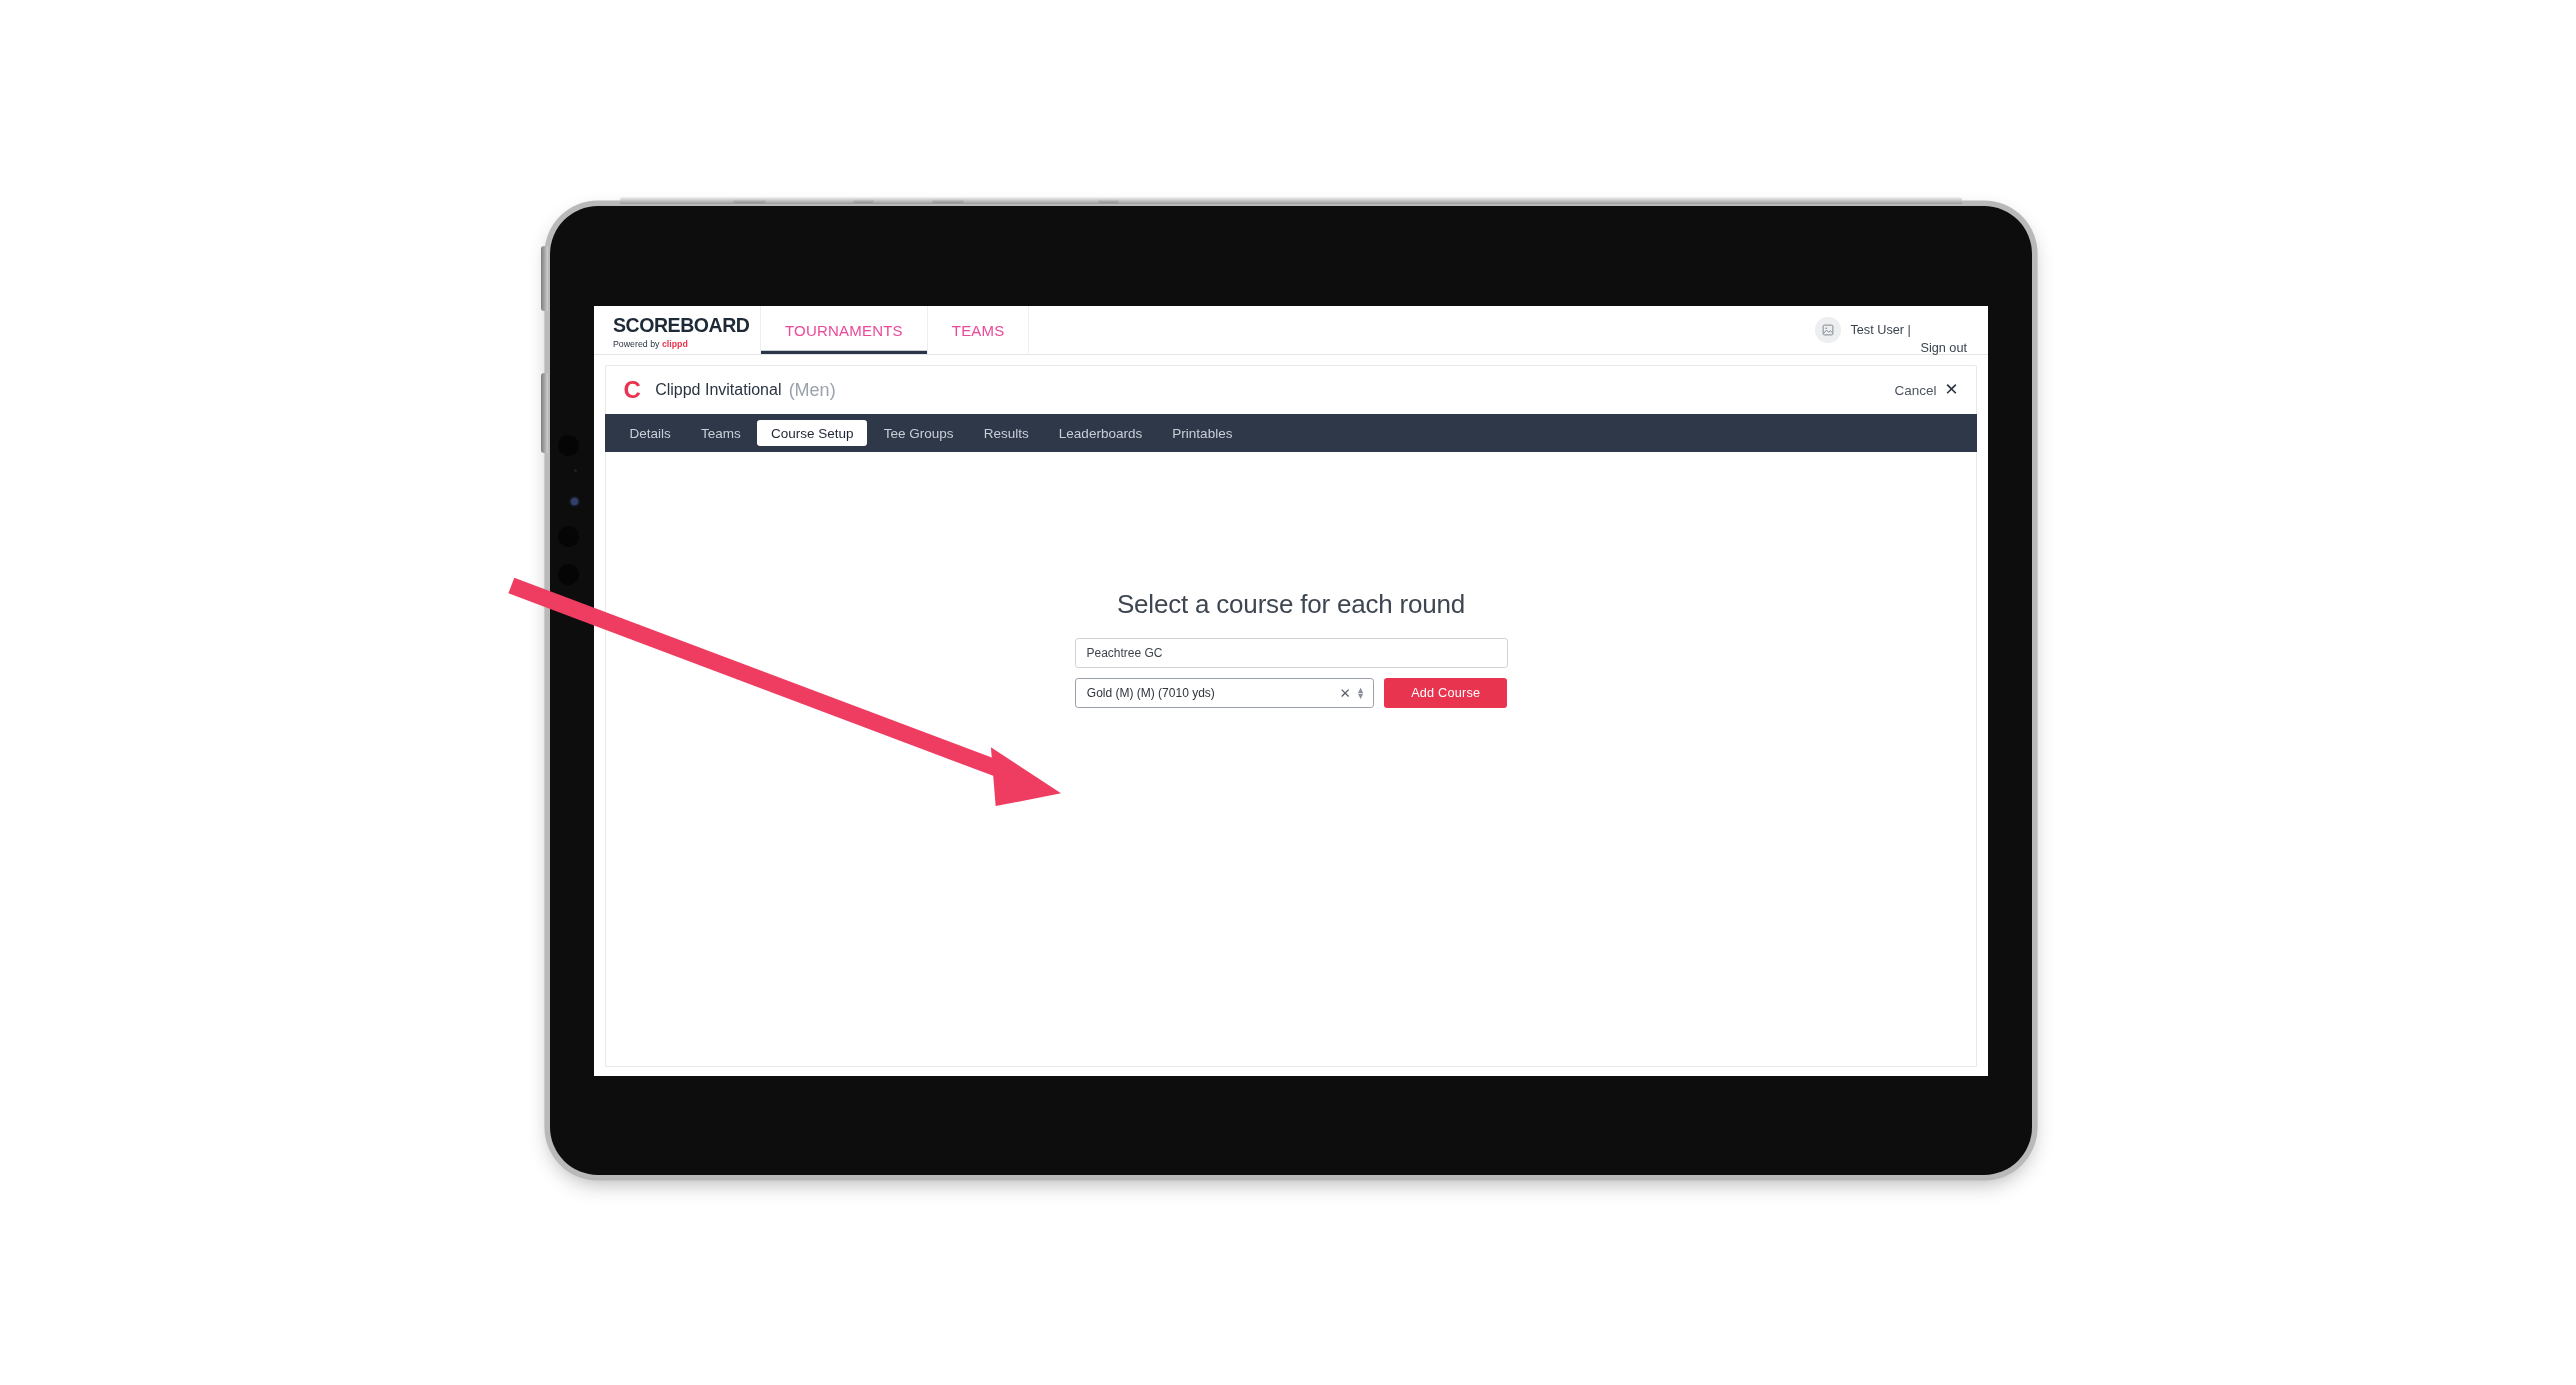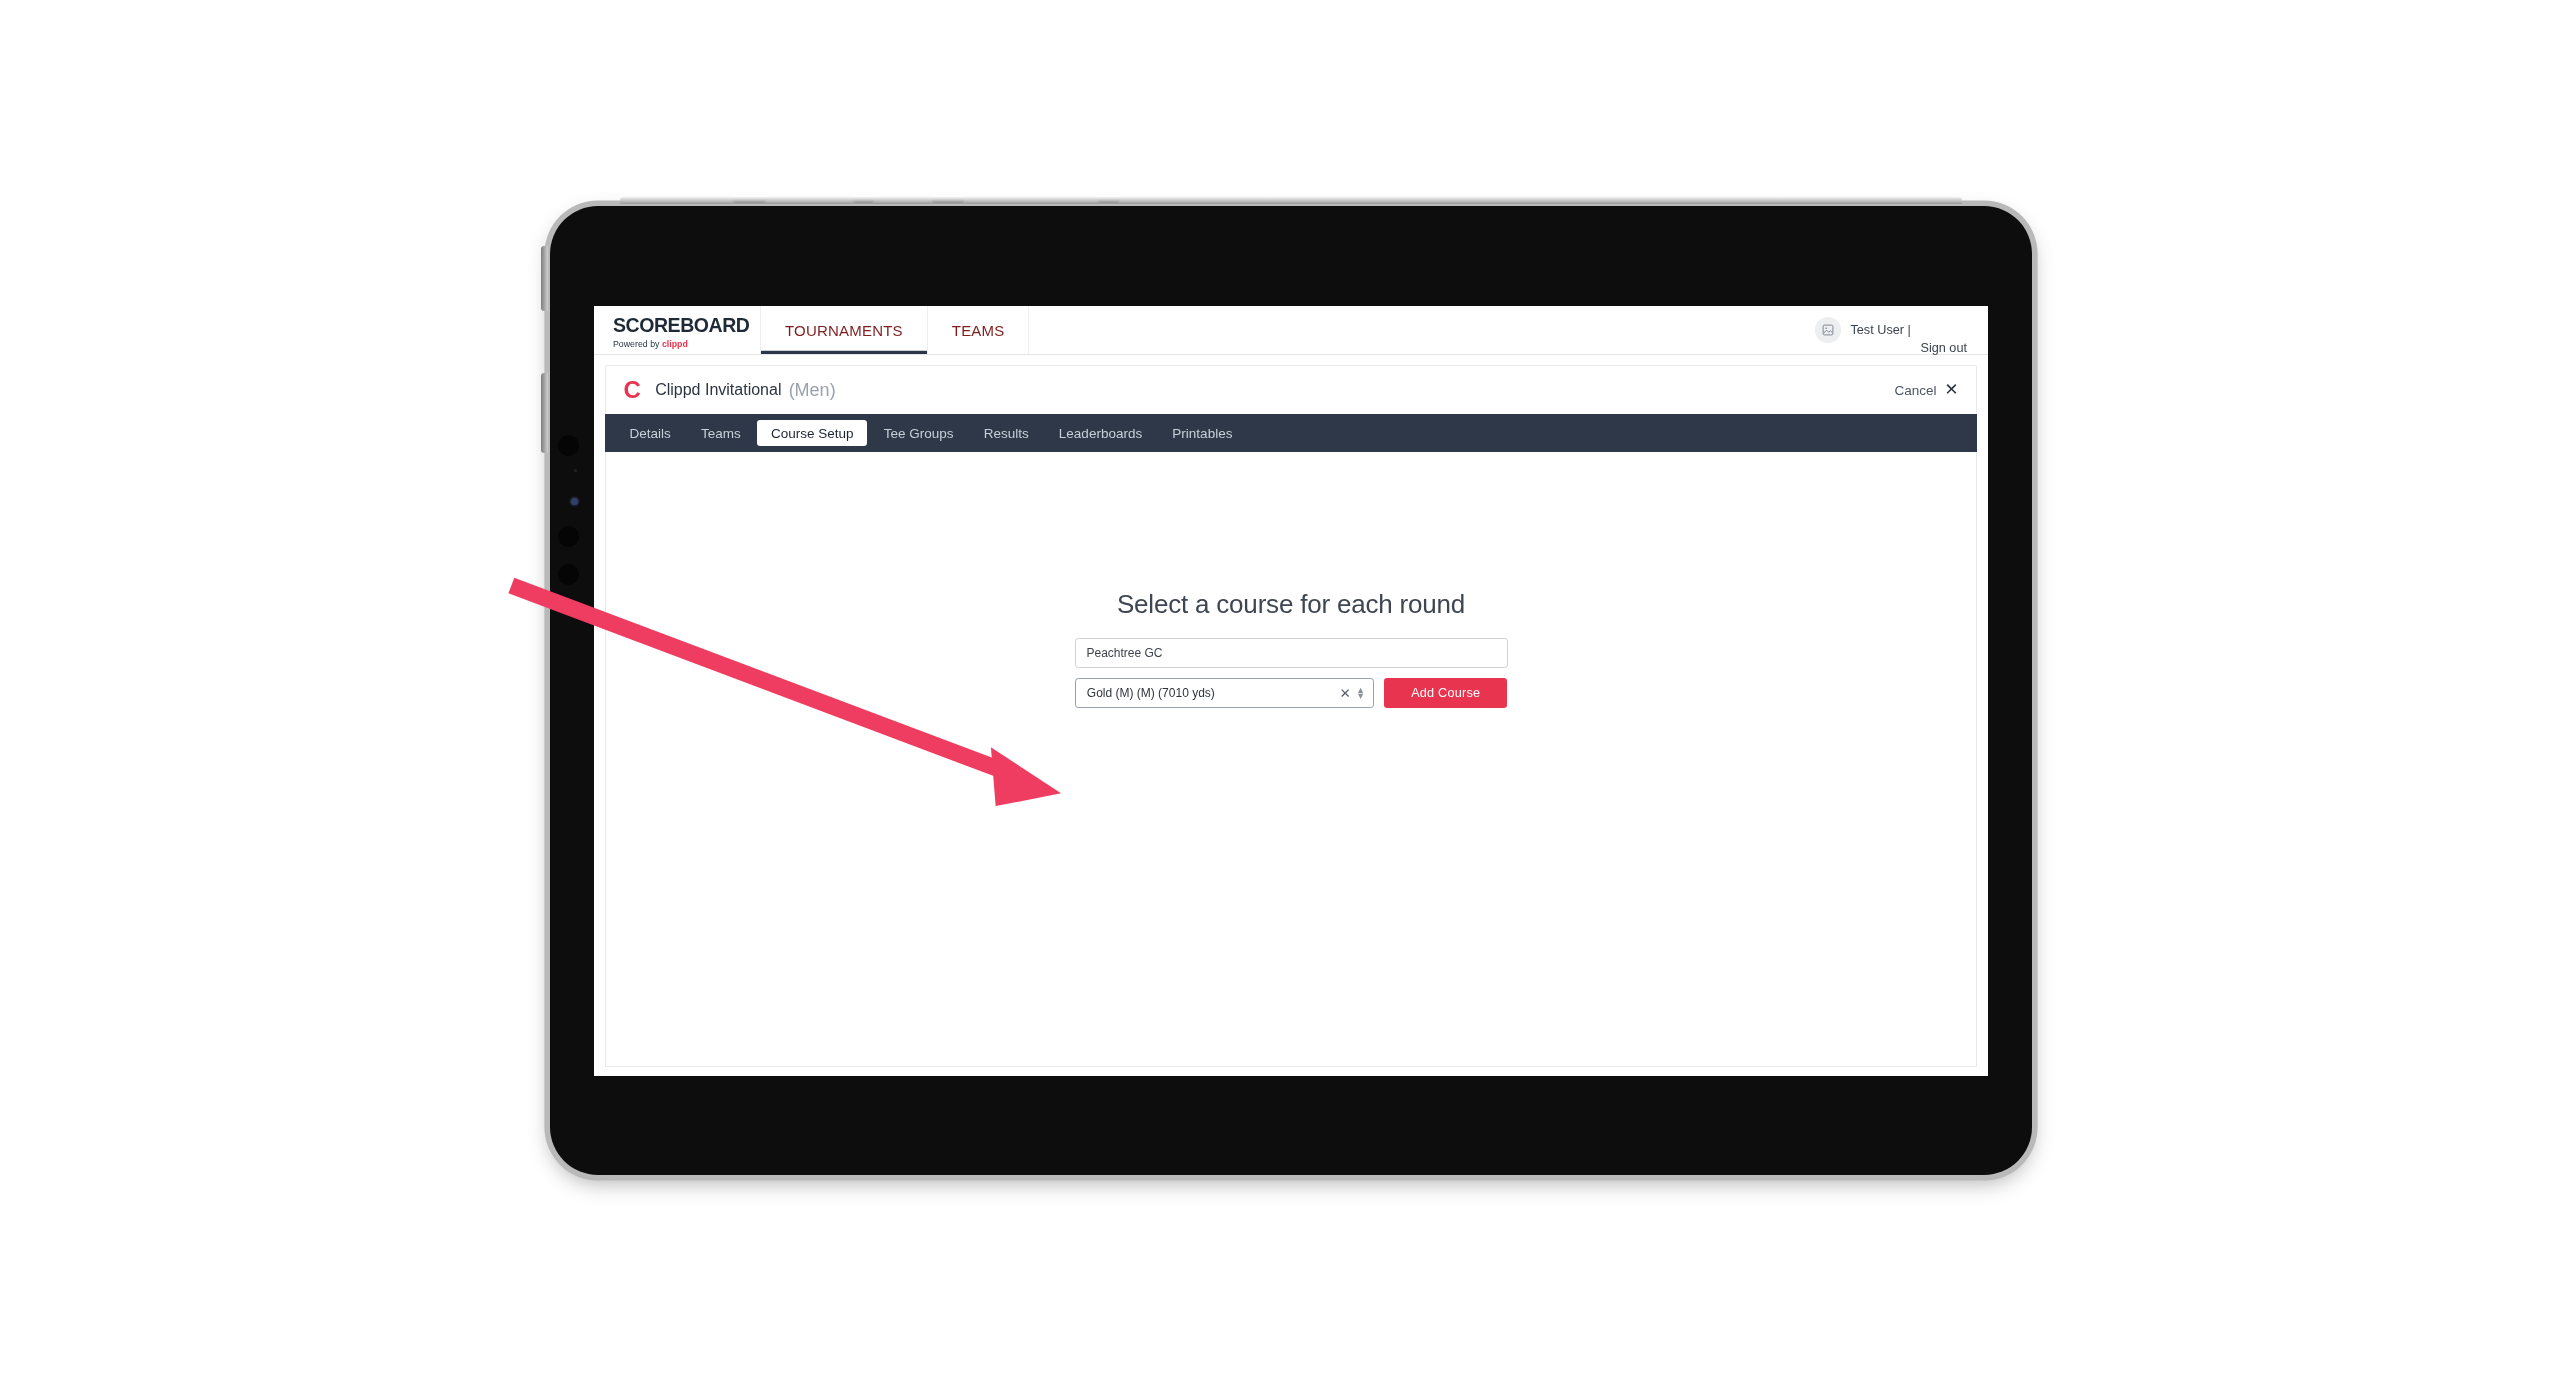--- a/index.html
+++ b/index.html
@@ -123,21 +123,21 @@
     margin-top: 1.6px;
     white-space: nowrap;
   }
   .brand-sub .clippd { color: #e8344f; font-weight: 700; }
 
   .topnav { display: flex; align-items: stretch; }
   .topnav-item {
     display: flex; align-items: center;
     padding: 0 24px;
     font-size: 15px;
-    color: #7f1d1d;
+    color: #ec4899;
     letter-spacing: 0.2px;
     border-right: 0.8px solid #eceef0;
     cursor: pointer;
   }
   .topnav-item.active {
     box-shadow: inset 0 -3.2px 0 0 #2b3648;
     font-weight: 400;
   }
   .topbar-right {
     margin-left: auto;

